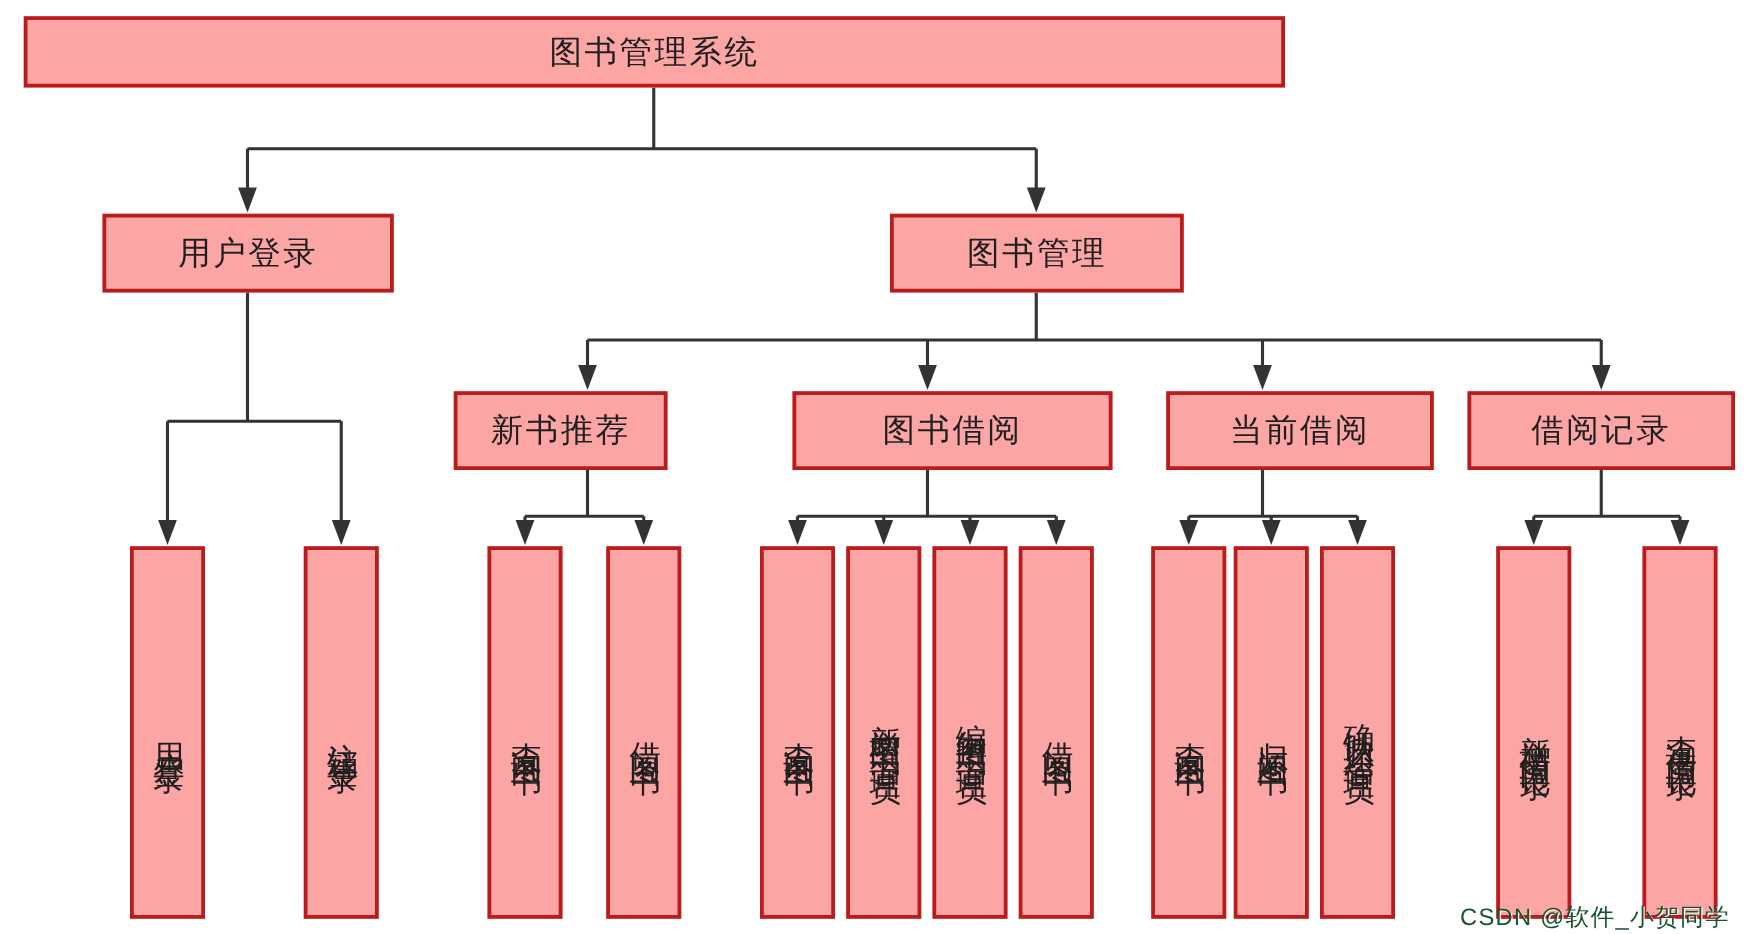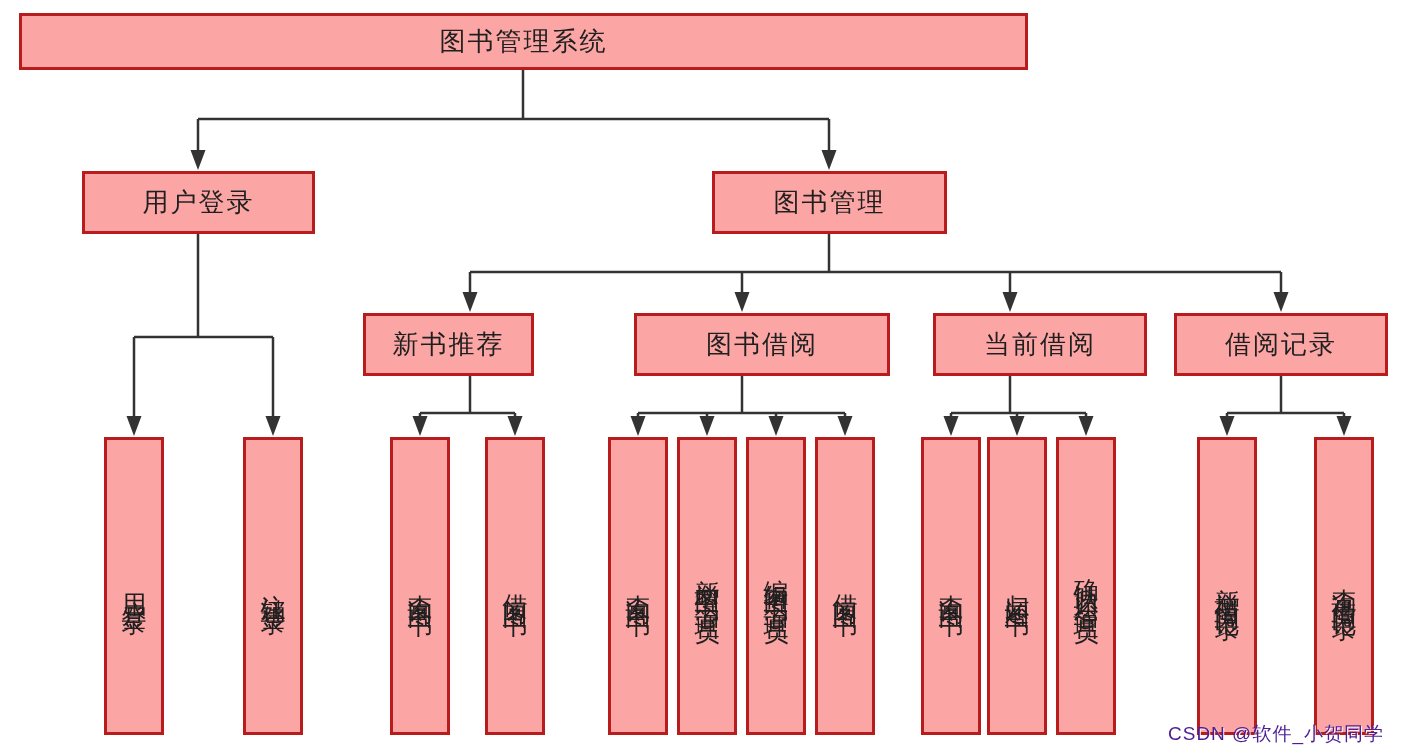--- a/index.html
+++ b/index.html
@@ -12,21 +12,21 @@
     position:absolute;box-sizing:border-box;background:#fca5a5;
     border:3px solid #b91c1c;display:flex;align-items:center;justify-content:center;z-index:1;text-align:center;
   }
   .hbox{font-size:26px;letter-spacing:2px;white-space:nowrap;}
   .vbox span{
     writing-mode:vertical-rl;text-orientation:mixed;
     font-size:25px;line-height:1;letter-spacing:6px;white-space:nowrap;
   }
   .watermark{
     position:absolute;left:1168px;top:721px;z-index:2;
-    font-size:19px;letter-spacing:1px;color:#4c1d95;white-space:nowrap;
+    font-size:19px;letter-spacing:1px;color:#14532d;white-space:nowrap;
     text-shadow:1px 1px 0 rgba(255,255,255,0.9);
   }
 </style>
 </head>
 <body>
 
 <div class="stage">
 
   <svg class="connectors" width="1405" height="747" viewBox="0 0 1405 747">
     <g fill="none" stroke="#333333" stroke-width="2.5">

